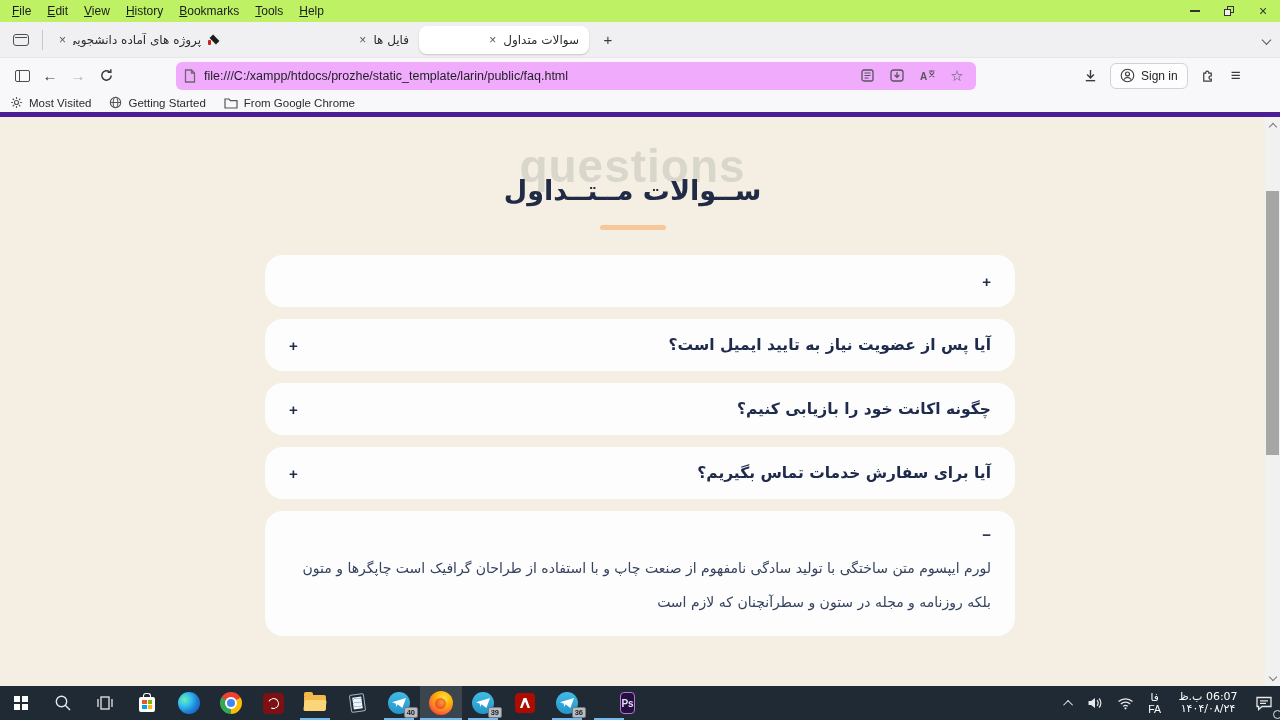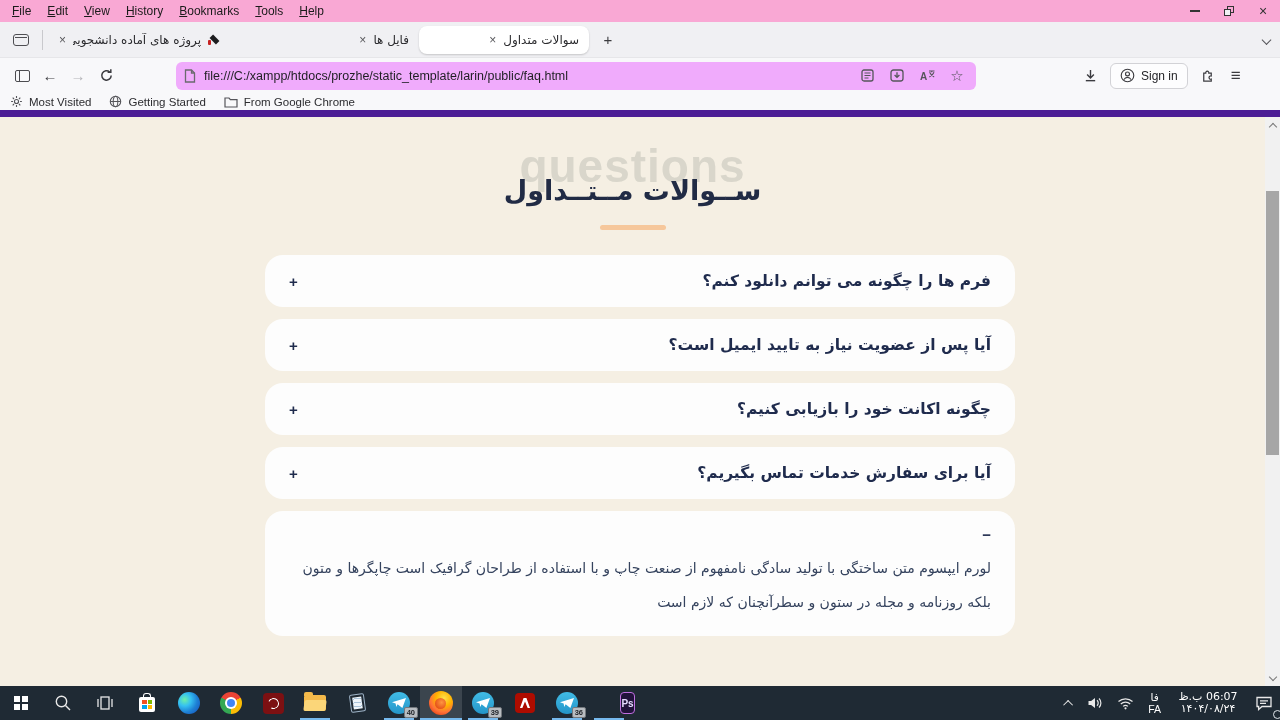--- a/index.html
+++ b/index.html
@@ -1,20 +1,20 @@
 <!DOCTYPE html>
 <html><head>
 <meta charset="utf-8">
 <style>
   * { margin:0; padding:0; box-sizing:border-box; }
   html,body { width:1280px; height:720px; overflow:hidden; font-family:"Liberation Sans","DejaVu Sans",sans-serif; }
   .rtl { direction:rtl; font-family:"DejaVu Sans",sans-serif; }
 
   
-  #menubar { height:22px; background:#f9a8d4; display:flex; align-items:center; padding-left:4px; font-size:12px; color:#1b1b1b; }
+  #menubar { height:22px; background:#bef264; display:flex; align-items:center; padding-left:4px; font-size:12px; color:#1b1b1b; }
   .menu-item { padding:2px 8px; cursor:default; }
   .menu-item::first-letter { text-decoration:underline; }
   #win-controls { margin-left:auto; display:flex; height:22px; }
   .wc { width:34px; display:flex; align-items:center; justify-content:center; color:#333; }
   .wc-min-bar { width:10px; height:1.5px; background:#333; display:block; }
   .wc-restore { position:relative; width:10px; height:10px; display:block; }
   .wc-restore i { position:absolute; width:7px; height:7px; border:1.2px solid #333; display:block; }
   .wc-restore i.b { left:0; bottom:0; background:#f0f0f3; }
   .wc-restore i.t { right:0; top:0; }
   .wc-close { font-size:14px; }
@@ -42,21 +42,21 @@
   .nav-btn.disabled { color:#b4b4b8; }
   .sidebar-glyph { width:15px; height:12px; border:1.4px solid #4c4c50; border-radius:2px; position:relative; display:block; }
   .sidebar-glyph::after { content:""; position:absolute; left:3px; top:0; bottom:0; border-left:1.4px solid #4c4c50; }
   #urlbar { height:28px; flex:1; max-width:800px; margin-left:56px; margin-right:100px; background:#f0abfc; border-radius:6px; display:flex; align-items:center; padding:0 8px; gap:8px; }
   #url-text { font-size:12.5px; color:#1f1f23; flex:1; white-space:nowrap; overflow:hidden; }
   .ubtn { width:22px; height:22px; display:flex; align-items:center; justify-content:center; color:#4c4c50; }
   .star { font-size:15px; color:#55555a; }
   .signin { height:26px; border:1px solid #d2d2d6; background:#fdfdfe; border-radius:6px; display:flex; align-items:center; gap:6px; padding:0 9px; font-size:12px; color:#1f1f23; margin:0 6px; }
   .burger { font-size:17px; color:#3a3a3e; }
 
-  #bookmarksbar { height:24px; background:#f8f8fa; border-bottom:7px solid #4c1d95; display:flex; align-items:center; padding-left:10px; gap:18px; font-size:11.5px; color:#2c2c30; }
+  #bookmarksbar { height:24px; background:#f8f8fa; border-bottom:5px solid #4c1d95; display:flex; align-items:center; padding-left:10px; gap:18px; font-size:11.5px; color:#2c2c30; }
   .bk { display:flex; align-items:center; gap:6px; }
 
   
   #content { position:absolute; top:117px; left:0; right:0; bottom:34px; background:#f5efe3; overflow:hidden; }
   #hero { position:relative; height:110px; margin-top:20px; }
   #watermark { position:absolute; left:0; right:15px; top:2px; text-align:center; font-size:46px; font-weight:bold; color:#d9d6cb; letter-spacing:1px; }
   #page-title { position:absolute; left:0; right:15px; top:38px; text-align:center; font-size:27px; font-weight:bold; color:#212b45; }
   #title-underline { position:absolute; left:0; right:15px; top:88px; display:flex; justify-content:center; }
   #title-underline i { width:66px; height:5px; border-radius:3px; background:#f6c79b; display:block; }
 
@@ -268,21 +268,20 @@
   <div id="hero">
     <div id="watermark">questions</div>
     <div id="page-title" class="rtl">ســوالات مــتــداول</div>
     <div id="title-underline">
         <i></i>
       </div>
   </div>
 
   <div id="faq">
     <div class="card collapsed">
-      <span class="question rtl">فرم ها را چگونه می توانم دانلود کنم؟</span>
       <span class="toggle">+</span>
     </div>
     <div class="card collapsed">
       <span class="question rtl">آیا پس از عضویت نیاز به تایید ایمیل است؟</span>
       <span class="toggle">+</span>
     </div>
     <div class="card collapsed">
       <span class="question rtl">چگونه اکانت خود را بازیابی کنیم؟</span>
       <span class="toggle">+</span>
     </div>

